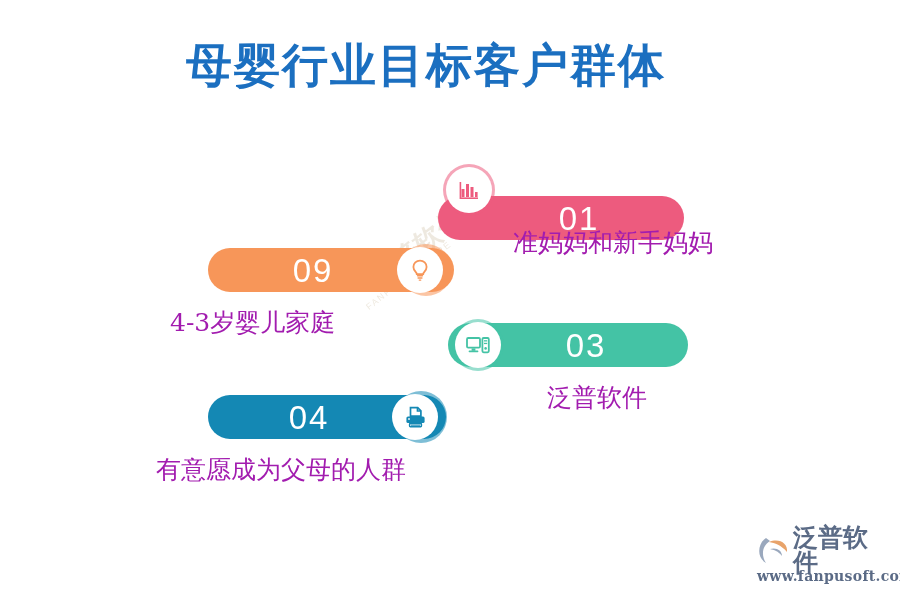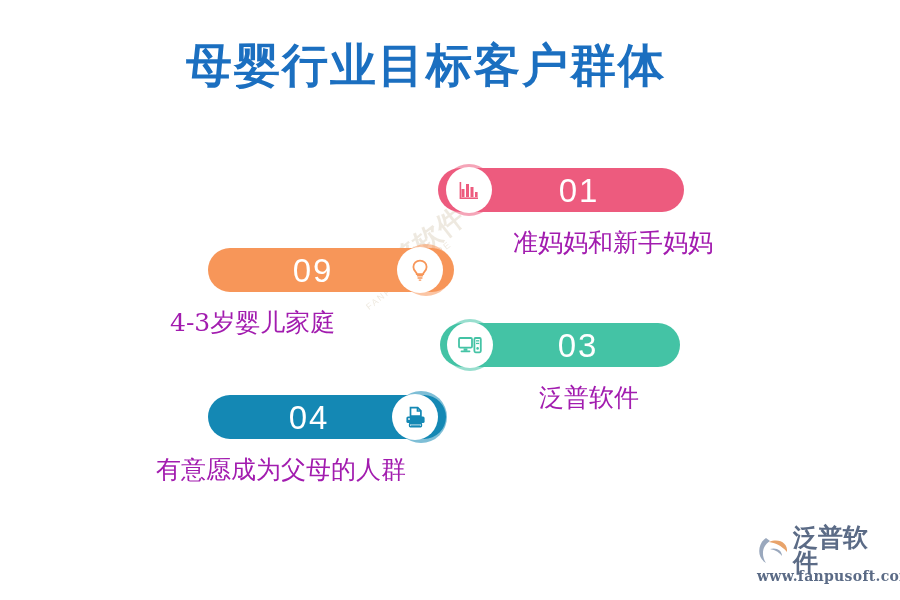--- a/index.html
+++ b/index.html
@@ -138,40 +138,41 @@
   }
 
   
   #row-1 { left: 0; top: 168px; width: 900px; }
   #pill-1 {
     left: 438px;
     width: 246px;
     background: #ed5b7e;
     justify-content: center;
     padding-left: 36px;
+    margin-top: 28px;
   }
   #badge-1  { left: 446px; }
   #ring-1   { left: 443px; background: #ed5b7e; }
   #caption-1 { left: 513px; top: 62px; }
 
   
   #row-2 { left: 0; top: 248px; width: 900px; }
   #pill-2 {
     left: 208px;
     width: 246px;
     background: #f79659;
     justify-content: center;
     padding-right: 36px;
   }
   #badge-2  { left: 397px; }
   #ring-2   { left: 400px; background: #f79659; }
   #caption-2 { left: 170px; top: 62px; }
 
   
-  #row-3 { left: 0; top: 323px; width: 768px; text-align: center; }
+  #row-3 { left: 8px; top: 323px; width: 768px; text-align: center; }
   #pill-3 {
     left: 440px;
     width: 240px;
     background: #44c3a5;
     justify-content: center;
     padding-left: 36px;
   }
   #badge-3  { left: 447px; }
   #ring-3   { left: 444px; background: #44c3a5; }
   #caption-3 { left: 539px; top: 62px; }

